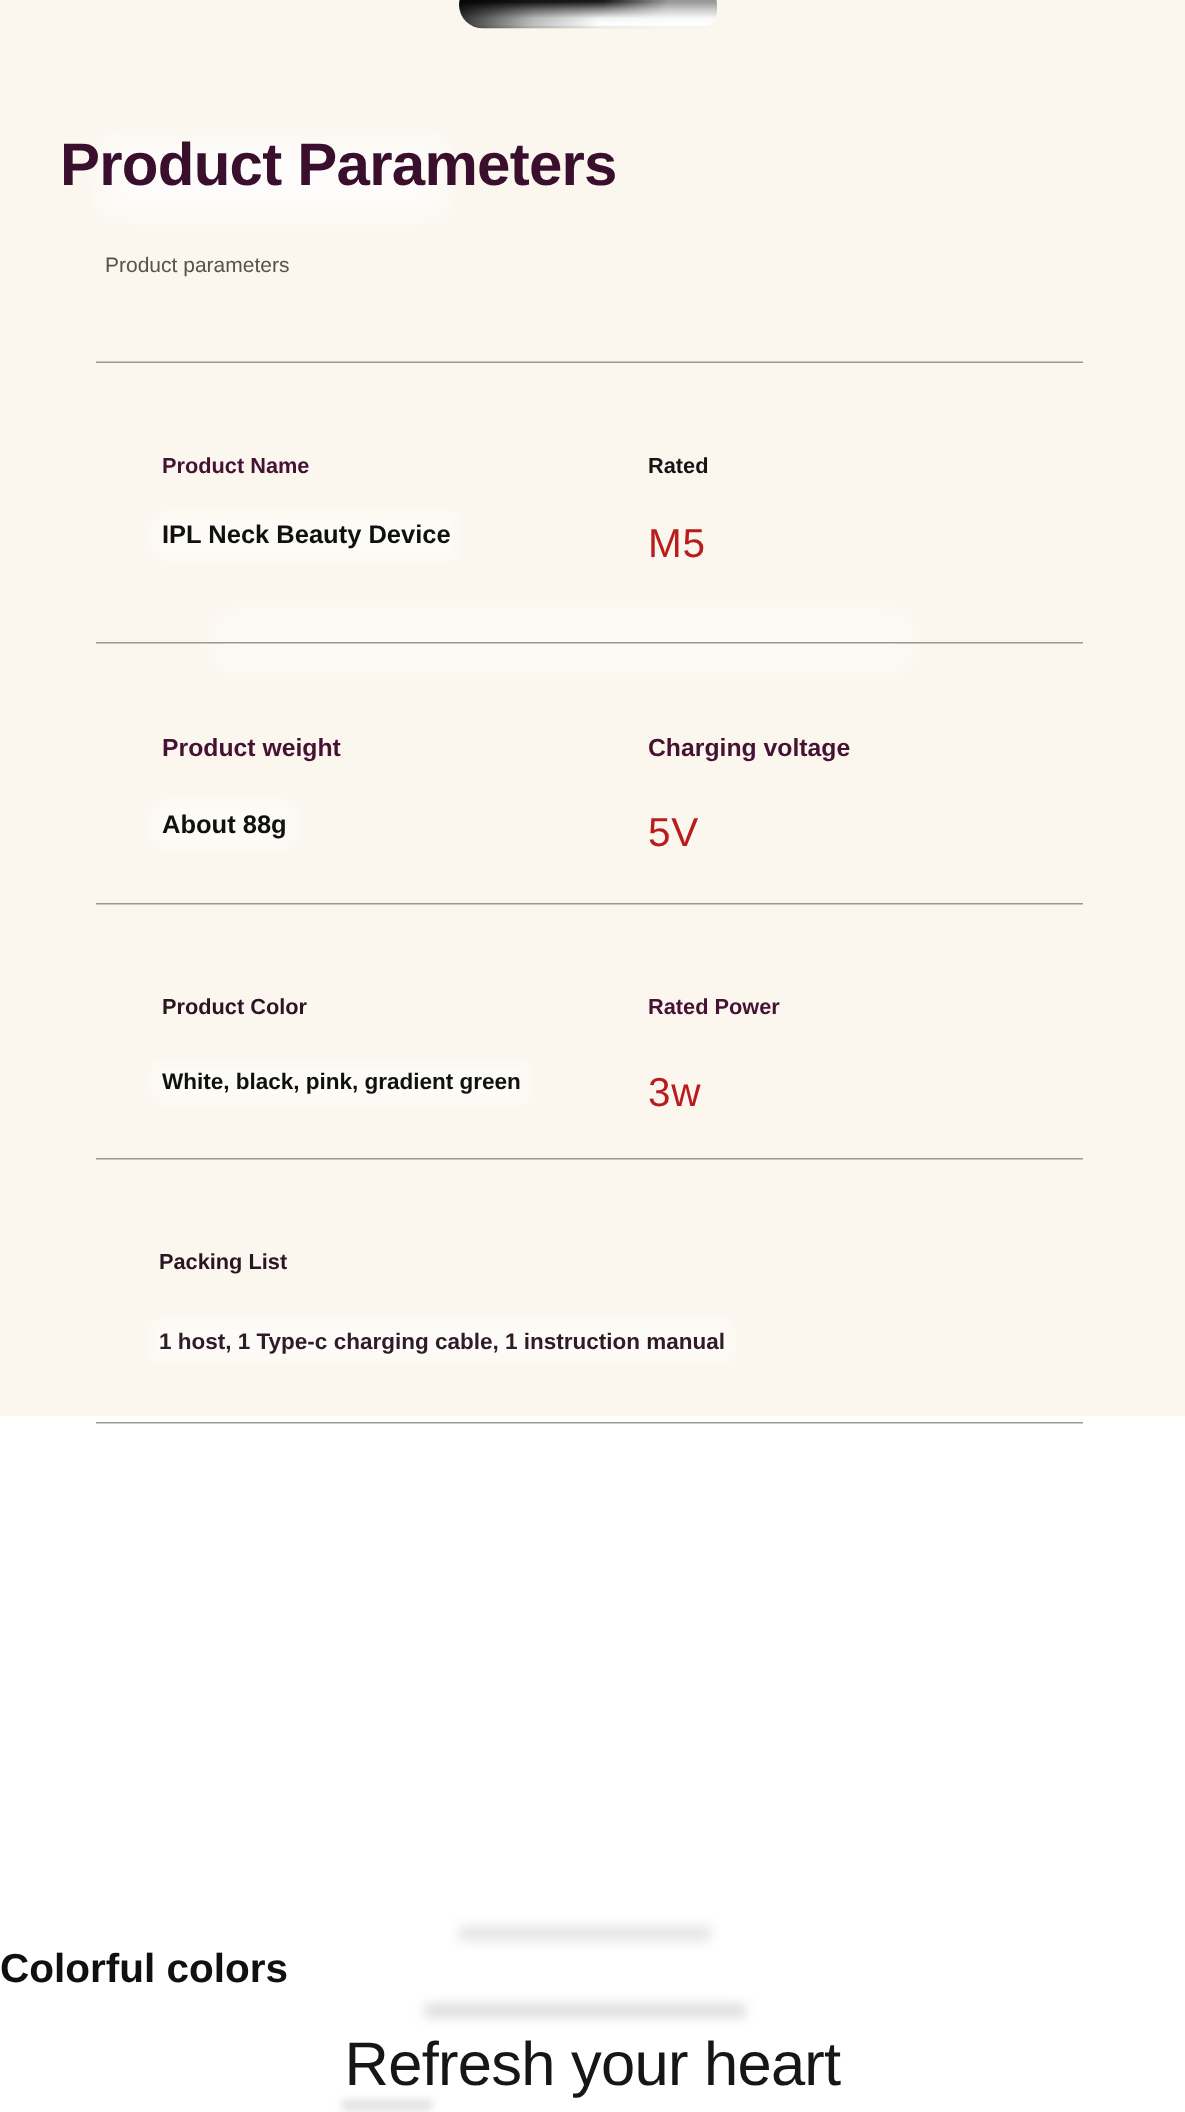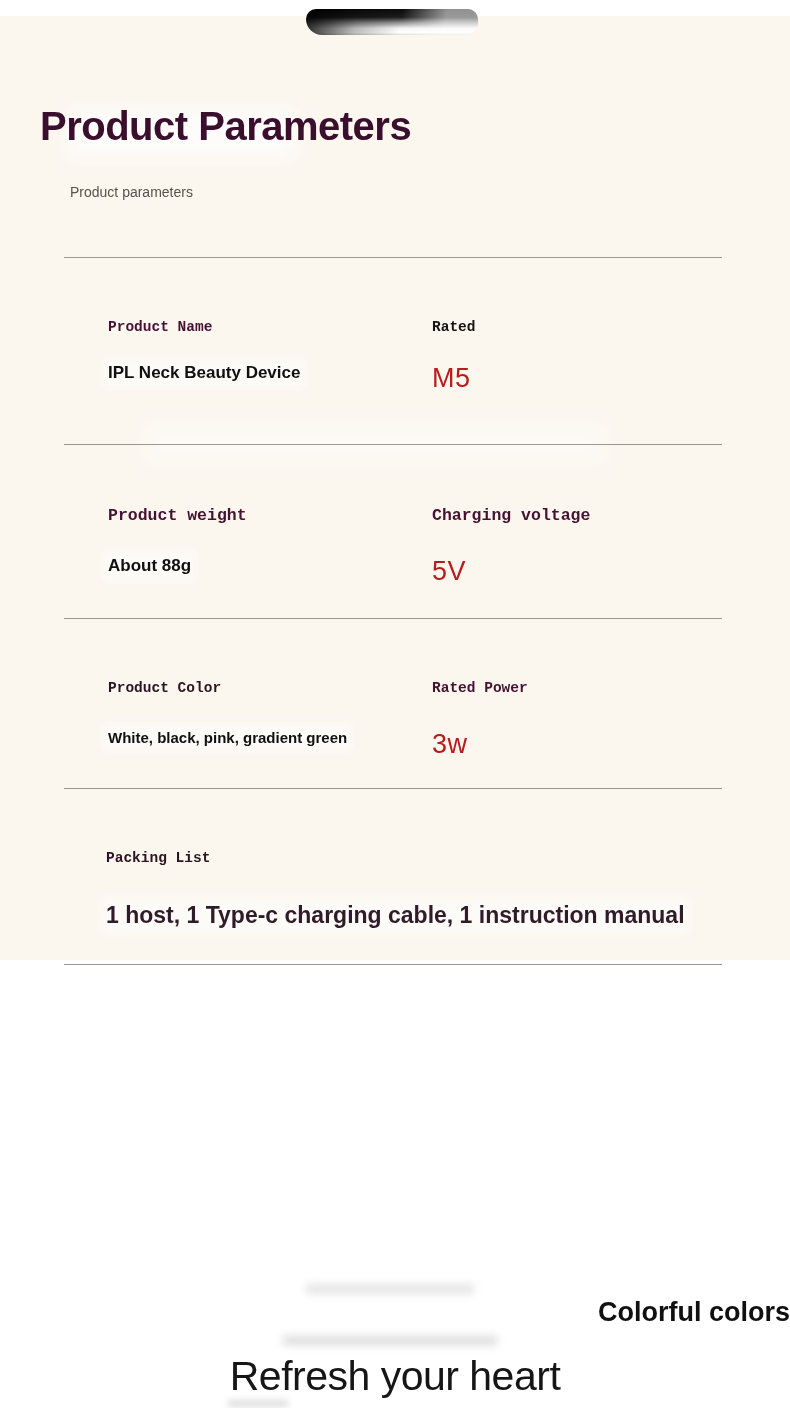--- a/index.html
+++ b/index.html
@@ -12,21 +12,20 @@
     margin:0 auto;
     background:#ffffff;
     overflow:hidden;
   }
 
   
   .cream-panel {
     position:absolute; left:0; top:0;
     width:790px; height:944px;
     background:#fbf6ee;
-    margin-top:16px;
   }
 
   
   .device-cut {
     position:absolute; left:306px; top:-7px;
     width:172px; height:26px;
     border-radius:10px 10px 12px 16px;
     background:
       linear-gradient(100deg, rgba(0,0,0,.85) 0%, rgba(0,0,0,.25) 30%, rgba(255,255,255,0) 55%, rgba(255,255,255,.55) 80%),
       linear-gradient(to bottom, #0b0b0b 0%, #1d1d1d 32%, #8d8d8d 52%, #f3f3f3 74%, #ffffff 90%, #dedede 100%);
@@ -57,51 +56,51 @@
   }
   .p-row { position:relative; border-top:1px solid #9c9890; }
   .p-row:last-child { border-bottom:1px solid #9c9890; }
   .r1 { height:187px; } .r2 { height:168px; } .r3 { height:174px; }
   .r4 { height:170px; } .r5 { height:177px; }
 
   .cell-l { left:44px; }
   .cell-r { left:368px; }
   .p-label, .p-value { position:absolute; white-space:nowrap; }
 
-  .p-label { top:61px; font-weight:700;font-family:Liberation Mono, monospace; }
+  .p-label { top:61px; font-weight:700; }
   .lab-sm { font-size:14.5px; }
   .lab-lg { font-size:16.5px; }
   .maroon { color:#451233; }
   .ink    { color:#151515; }
   .ink-plum { color:#2b1522; }
 
   .p-value.v-light { font-weight:400; color:#b91c1c; font-size:27px; letter-spacing:.5px; }
   .p-value.v-bold  { font-weight:700; color:#101010; }
 
   .r1 .p-value { top:105px; }
   .r2 .p-value { top:106px; }
   .r3 .p-value { top:111px; }
   .r4 .p-value { top:110px; }
   .r5 .p-value { top:113px; }
 
   .vs-17 { font-size:17px; }
   .vs-14 { font-size:17px; }
   .vs-15 { font-size:15px; }
-  .v-pack { font-size:23px; font-weight:700; color:#301c29; }
+  .v-pack { font-size:15px; font-weight:700; color:#301c29; }
 
   .inpaint {
     background:rgba(255,255,255,.55);
     box-shadow:0 0 10px 6px rgba(255,255,255,.55);
   }
 
   
   .colors-section { position:absolute; left:0; top:1180px; width:790px; height:228px; background:#ffffff; }
   .colors-title {
     position:absolute; left:0; top:1297px; width:790px;
-    text-align:right; font-size:27px; font-weight:700; color:#101010;
+    text-align:left; font-size:27px; font-weight:700; color:#101010;
   }
   .colors-subtitle {
     position:absolute; left:0; top:1353px; width:790px;
     text-align:center; font-size:41px; font-weight:400; color:#161616; letter-spacing:-0.5px;
   }
 </style>
 </head>
 <body>
 
 <div class="page">

